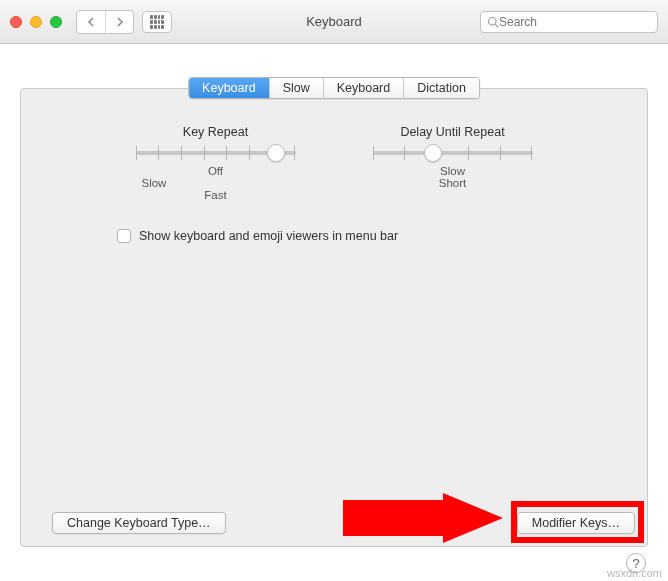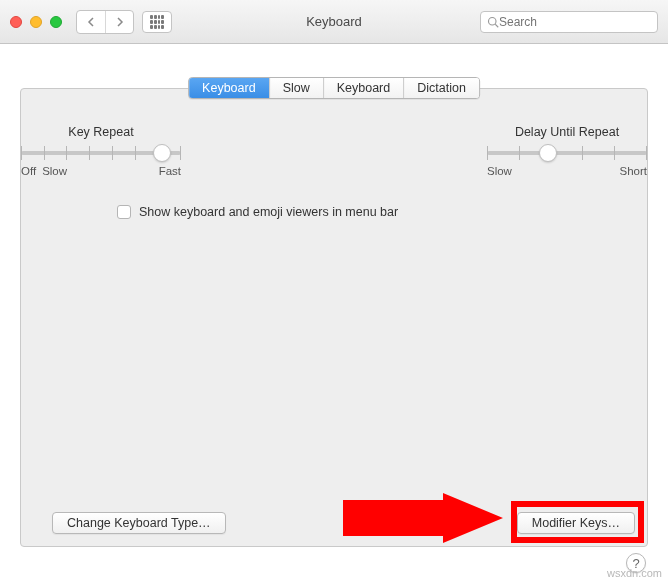--- a/index.html
+++ b/index.html
@@ -100,21 +100,21 @@
     cursor: default;
   }
   .tab + .tab { border-left: 1px solid #c8c8c8; }
   .tab.active {
     background: linear-gradient(to bottom,#5aa6f2,#3a8ee6);
     color: #fff;
   }
   
   .sliders {
     display: flex;
-    justify-content: space-between;
+    justify-content: center;
     gap: 77px;
     padding-top: 36px;
   }
   .slider-block { width: 160px; text-align:center; }
   .slider-block .label { font-size: 12.5px; margin-bottom: 12px; color:#333;}
   .track {
     position: relative;
     height: 4px;
     background: #c7c7c7;
     border-radius: 2px;
@@ -135,20 +135,21 @@
     background: #fff;
     border: 1px solid #bfbfbf;
     border-radius: 50%;
     box-shadow: 0 1px 2px rgba(0,0,0,0.15);
     transform: translateX(-50%);
   }
   .range-labels {
     display:flex; justify-content:space-between;
     font-size: 11.5px; color:#555;
     margin-top: 10px;
+    flex-direction: column;
   }
   .range-labels .mid { flex:1; text-align:left; padding-left:6px;}
   
   .check-row {
     padding: 28px 0 0 96px;
     display:flex; gap:8px;
     font-size: 12.5px; color:#333;
   }
   .checkbox {
     width: 14px; height: 14px;

